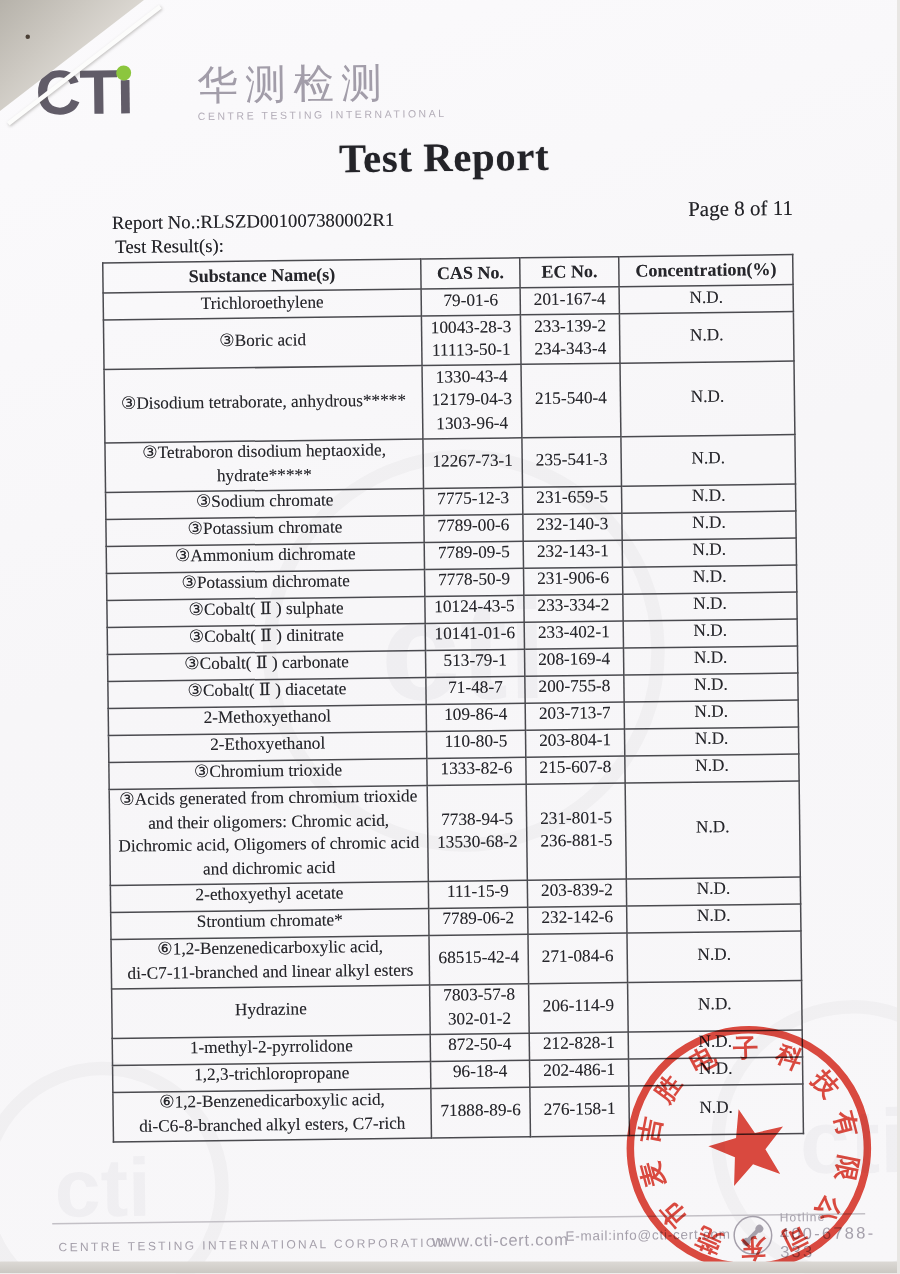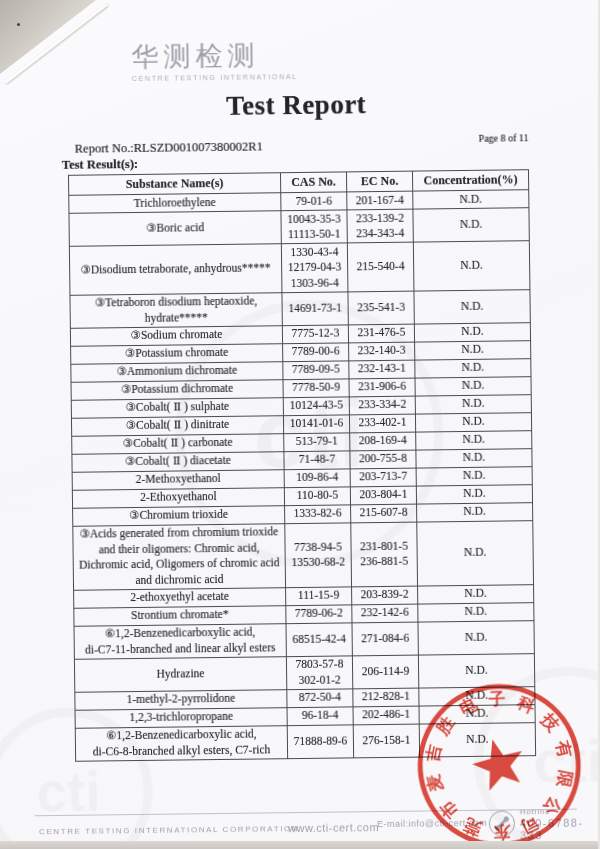--- a/index.html
+++ b/index.html
@@ -36,23 +36,23 @@
         background:#8cc63e;}
   .logo-cn{position:absolute;left:108px;top:4px;}
   .logo-cn-text{font-size:27px;color:#a29da9;letter-spacing:5px;line-height:30px;}
   .logo-tagline{font-size:7px;letter-spacing:1.7px;color:#b3adb8;margin-top:3px;white-space:nowrap;}
   
   .doc-title{position:absolute;left:0;width:600px;top:90px;text-align:center;
         font-size:27px;font-weight:bold;letter-spacing:0.5px;
         text-shadow:0 0 0.6px rgba(30,30,35,.5);}
   .report-no{position:absolute;left:78px;top:139px;font-size:12.5px;
         text-shadow:0 0 0.4px rgba(30,30,35,.45);}
-  .page-no{position:absolute;right:68px;top:135px;font-size:10px;
+  .page-no{position:absolute;right:68px;top:135px;font-size:14px;
         text-shadow:0 0 0.4px rgba(30,30,35,.45);}
-  .section-label{position:absolute;left:65px;top:155px;font-size:12.5px;font-weight:bold;
+  .section-label{position:absolute;left:80px;top:155px;font-size:12.5px;font-weight:normal;
         text-shadow:0 0 0.4px rgba(30,30,35,.5);}
   
   table.results{
     position:absolute;left:71px;top:172px;width:460px;
     border-collapse:collapse;table-layout:fixed;
   }
   .results th,.results td{
     border:1px solid #4a4a4f;text-align:center;vertical-align:middle;
     padding:0.5px 2px;font-size:11.5px;line-height:15.5px;color:#26262b;
     text-shadow:0 0 0.4px rgba(38,38,43,.4);overflow:hidden;
@@ -102,20 +102,24 @@
 </head>
 <body>
 
 <div class="paper">
 
   <div class="wm wm1">cti</div>
   <div class="wm wm2">cti</div>
   <div class="wm wm3">cti</div>
 
   <div class="logo">
+    <span class="logo-word">
+      <span>CTı</span>
+      <span class="logo-dot"></span>
+    </span>
     <span class="logo-cn">
       <div class="logo-cn-text">华测检测</div>
       <div class="logo-tagline">CENTRE TESTING INTERNATIONAL</div>
     </span>
   </div>
 
   <div class="doc-title">Test Report</div>
   <div class="report-no">Report No.:RLSZD001007380002R1</div>
   <div class="page-no">Page 8 of 11</div>
   <div class="section-label">Test Result(s):</div>
@@ -148,21 +152,21 @@
           </td>
           <td class="c-conc">
             <div>N.D.</div>
           </td>
         </tr>
         <tr>
           <td class="c-name">
             <div>③Boric acid</div>
           </td>
           <td class="c-cas">
-            <div>10043-35-3</div>
+            <div>10043-28-3</div>
             <div>11113-50-1</div>
           </td>
           <td class="c-ec">
             <div>233-139-2</div>
             <div>234-343-4</div>
           </td>
           <td class="c-conc">
             <div>N.D.</div>
           </td>
         </tr>
@@ -181,38 +185,38 @@
           <td class="c-conc">
             <div>N.D.</div>
           </td>
         </tr>
         <tr>
           <td class="c-name">
             <div>③Tetraboron disodium heptaoxide,</div>
             <div>hydrate*****</div>
           </td>
           <td class="c-cas">
-            <div>14691-73-1</div>
+            <div>12267-73-1</div>
           </td>
           <td class="c-ec">
             <div>235-541-3</div>
           </td>
           <td class="c-conc">
             <div>N.D.</div>
           </td>
         </tr>
         <tr>
           <td class="c-name">
             <div>③Sodium chromate</div>
           </td>
           <td class="c-cas">
             <div>7775-12-3</div>
           </td>
           <td class="c-ec">
-            <div>231-476-5</div>
+            <div>231-659-5</div>
           </td>
           <td class="c-conc">
             <div>N.D.</div>
           </td>
         </tr>
         <tr>
           <td class="c-name">
             <div>③Potassium chromate</div>
           </td>
           <td class="c-cas">

